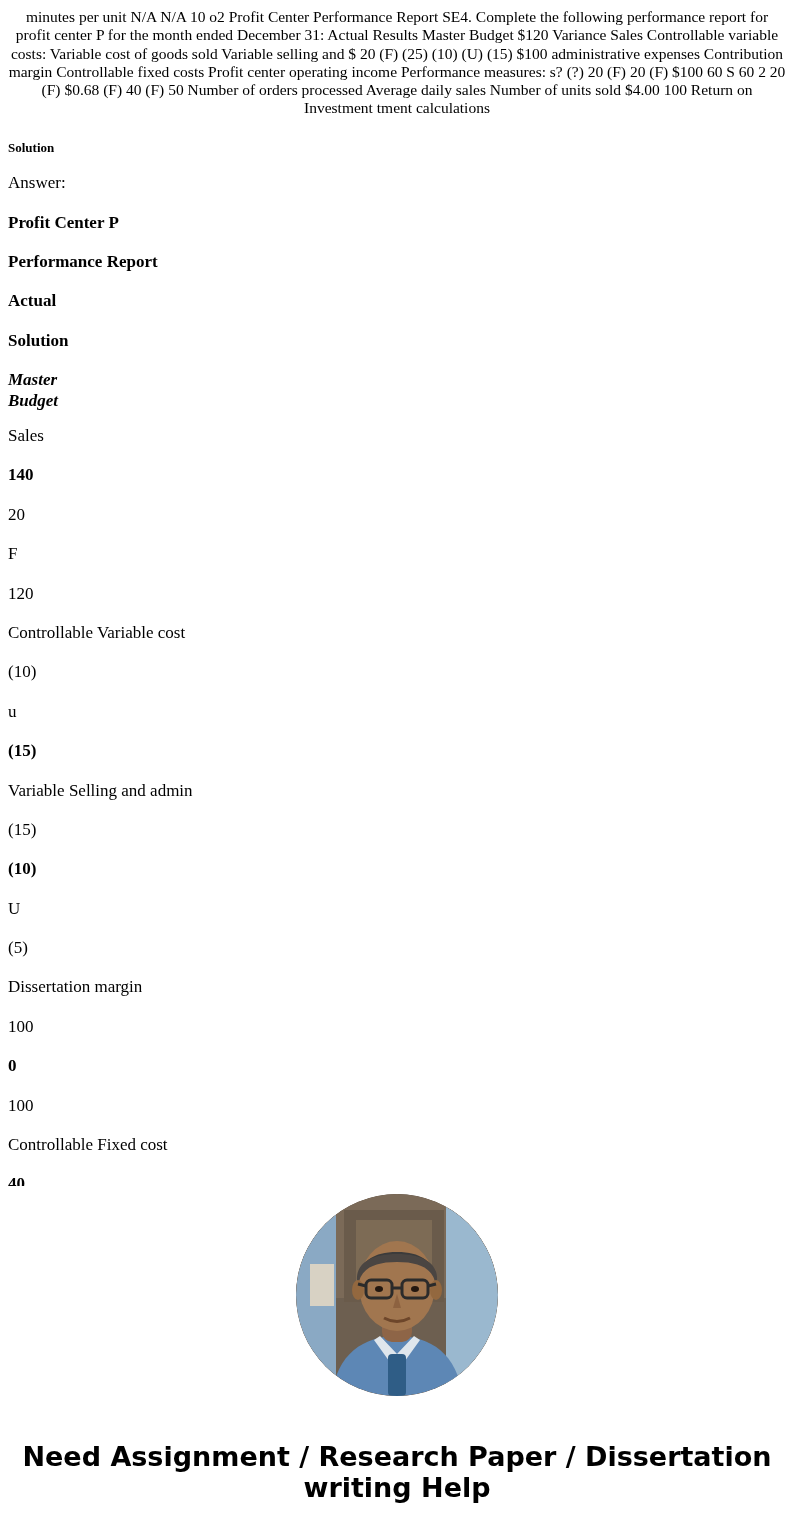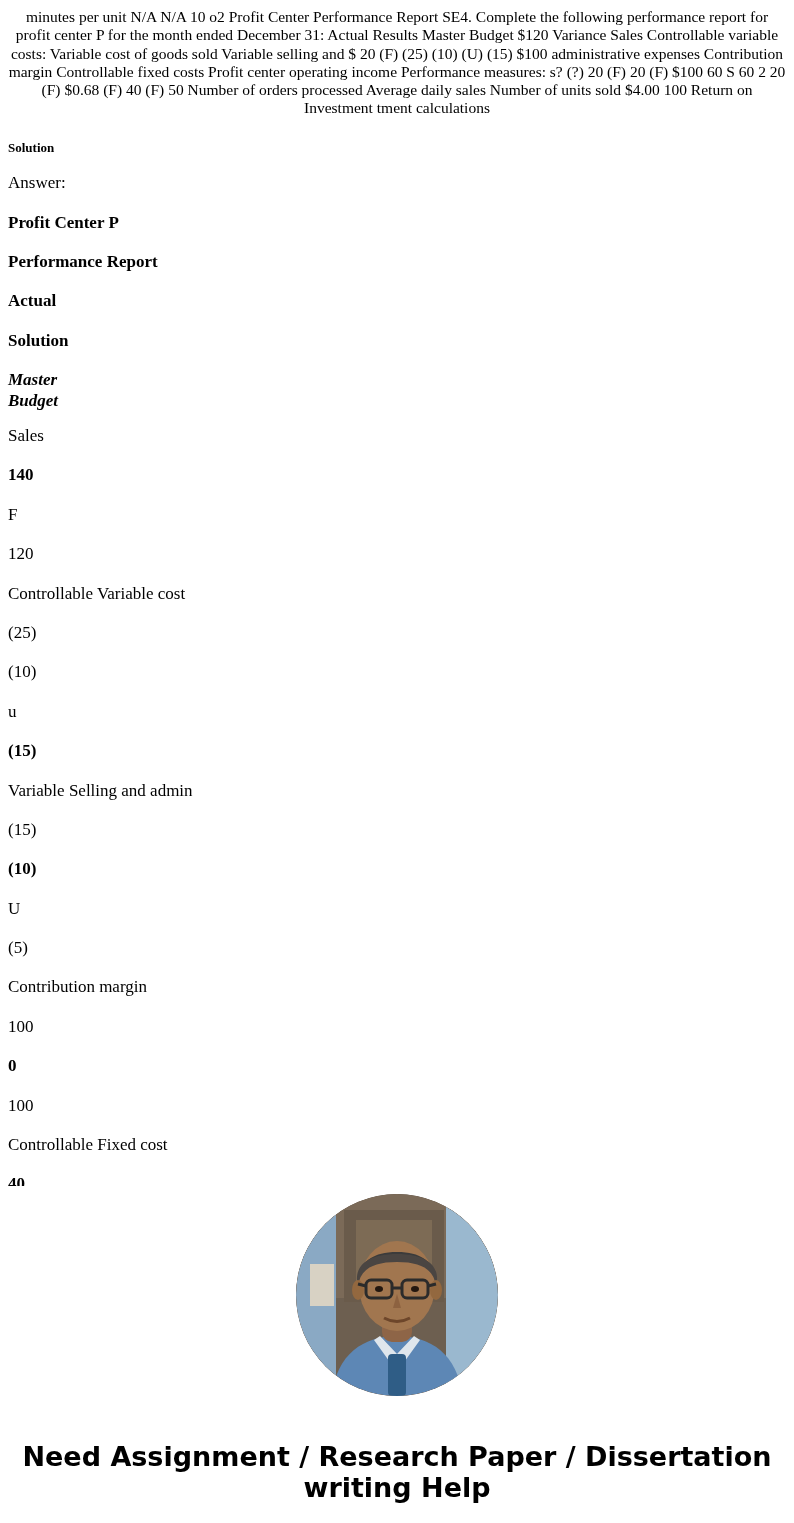--- a/index.html
+++ b/index.html
@@ -89,33 +89,33 @@
     <div class="line bold">Profit Center P</div>
     <div class="line bold">Performance Report</div>
     <div class="line bold">Actual</div>
     <div class="line bold">Solution</div>
     <div class="line bold two-line">
       <span>Master</span>
       <span>Budget</span>
     </div>
     <div class="line">Sales</div>
     <div class="line bold">140</div>
+    <div class="line">20</div>
     <div class="line">F</div>
     <div class="line">120</div>
     <div class="line">Controllable Variable cost</div>
-    <div class="line">(25)</div>
     <div class="line">(10)</div>
     <div class="line">u</div>
     <div class="line bold">(15)</div>
     <div class="line">Variable Selling and admin</div>
     <div class="line">(15)</div>
     <div class="line bold">(10)</div>
     <div class="line">U</div>
     <div class="line">(5)</div>
-    <div class="line">Contribution margin</div>
+    <div class="line">Dissertation margin</div>
     <div class="line">100</div>
     <div class="line bold">0</div>
     <div class="line">100</div>
     <div class="line">Controllable Fixed cost</div>
     <div class="line bold" style="margin-bottom:0;overflow:hidden;height:12px;">40</div>
   </div>
 
   <div class="footer">
     <div class="avatar">
       <svg width="202" height="202" viewBox="0 0 202 202" aria-hidden="true">

